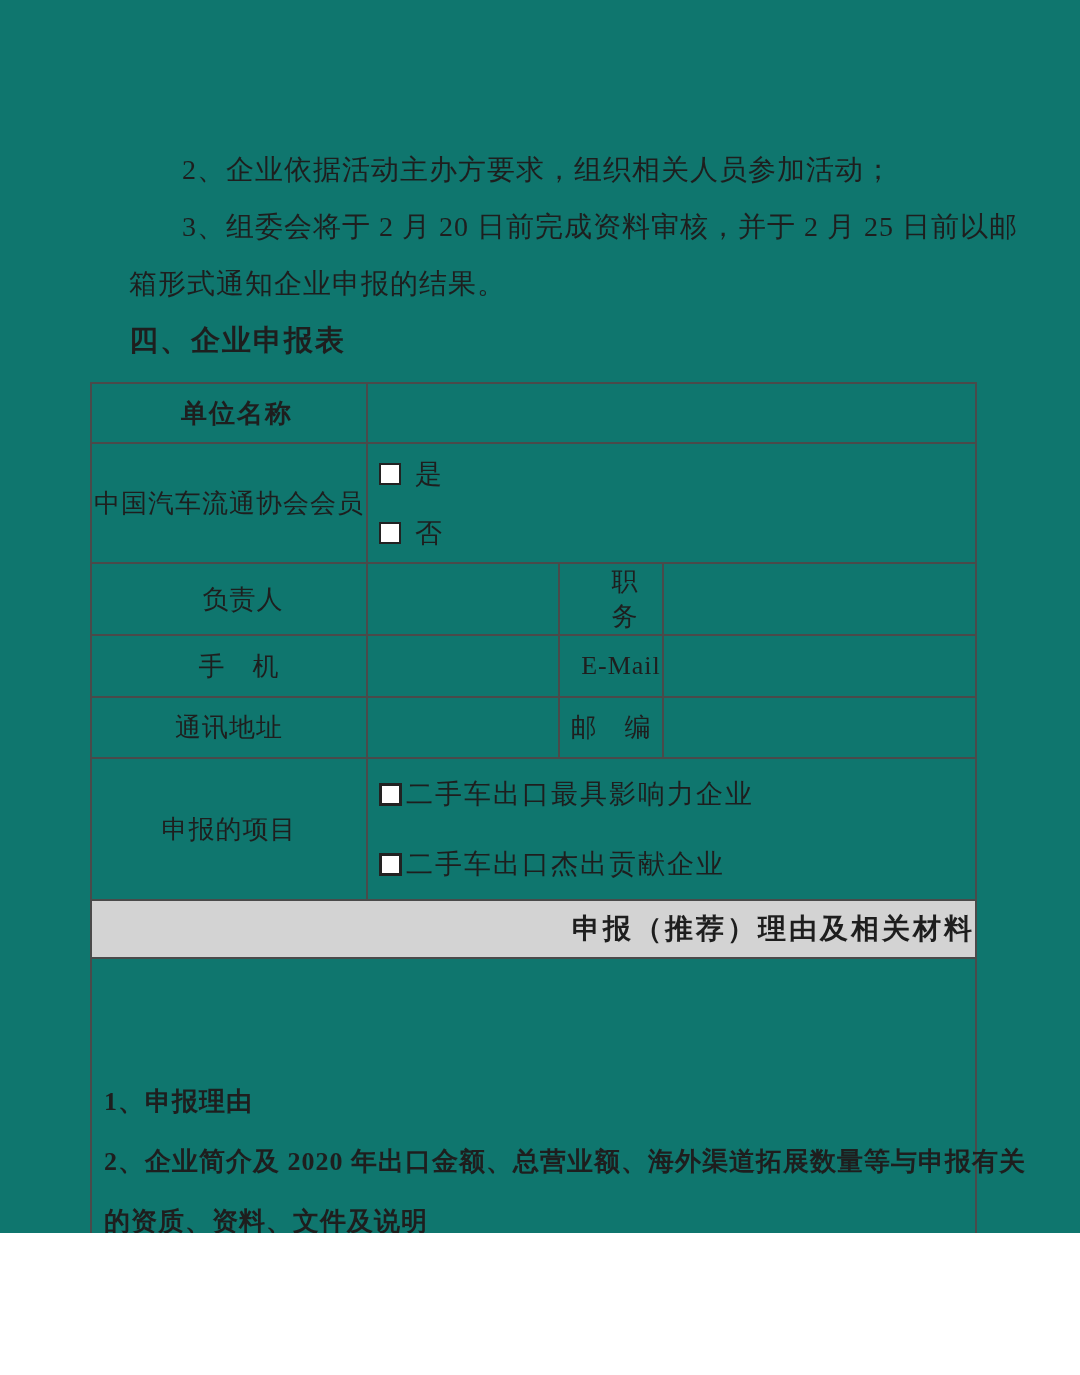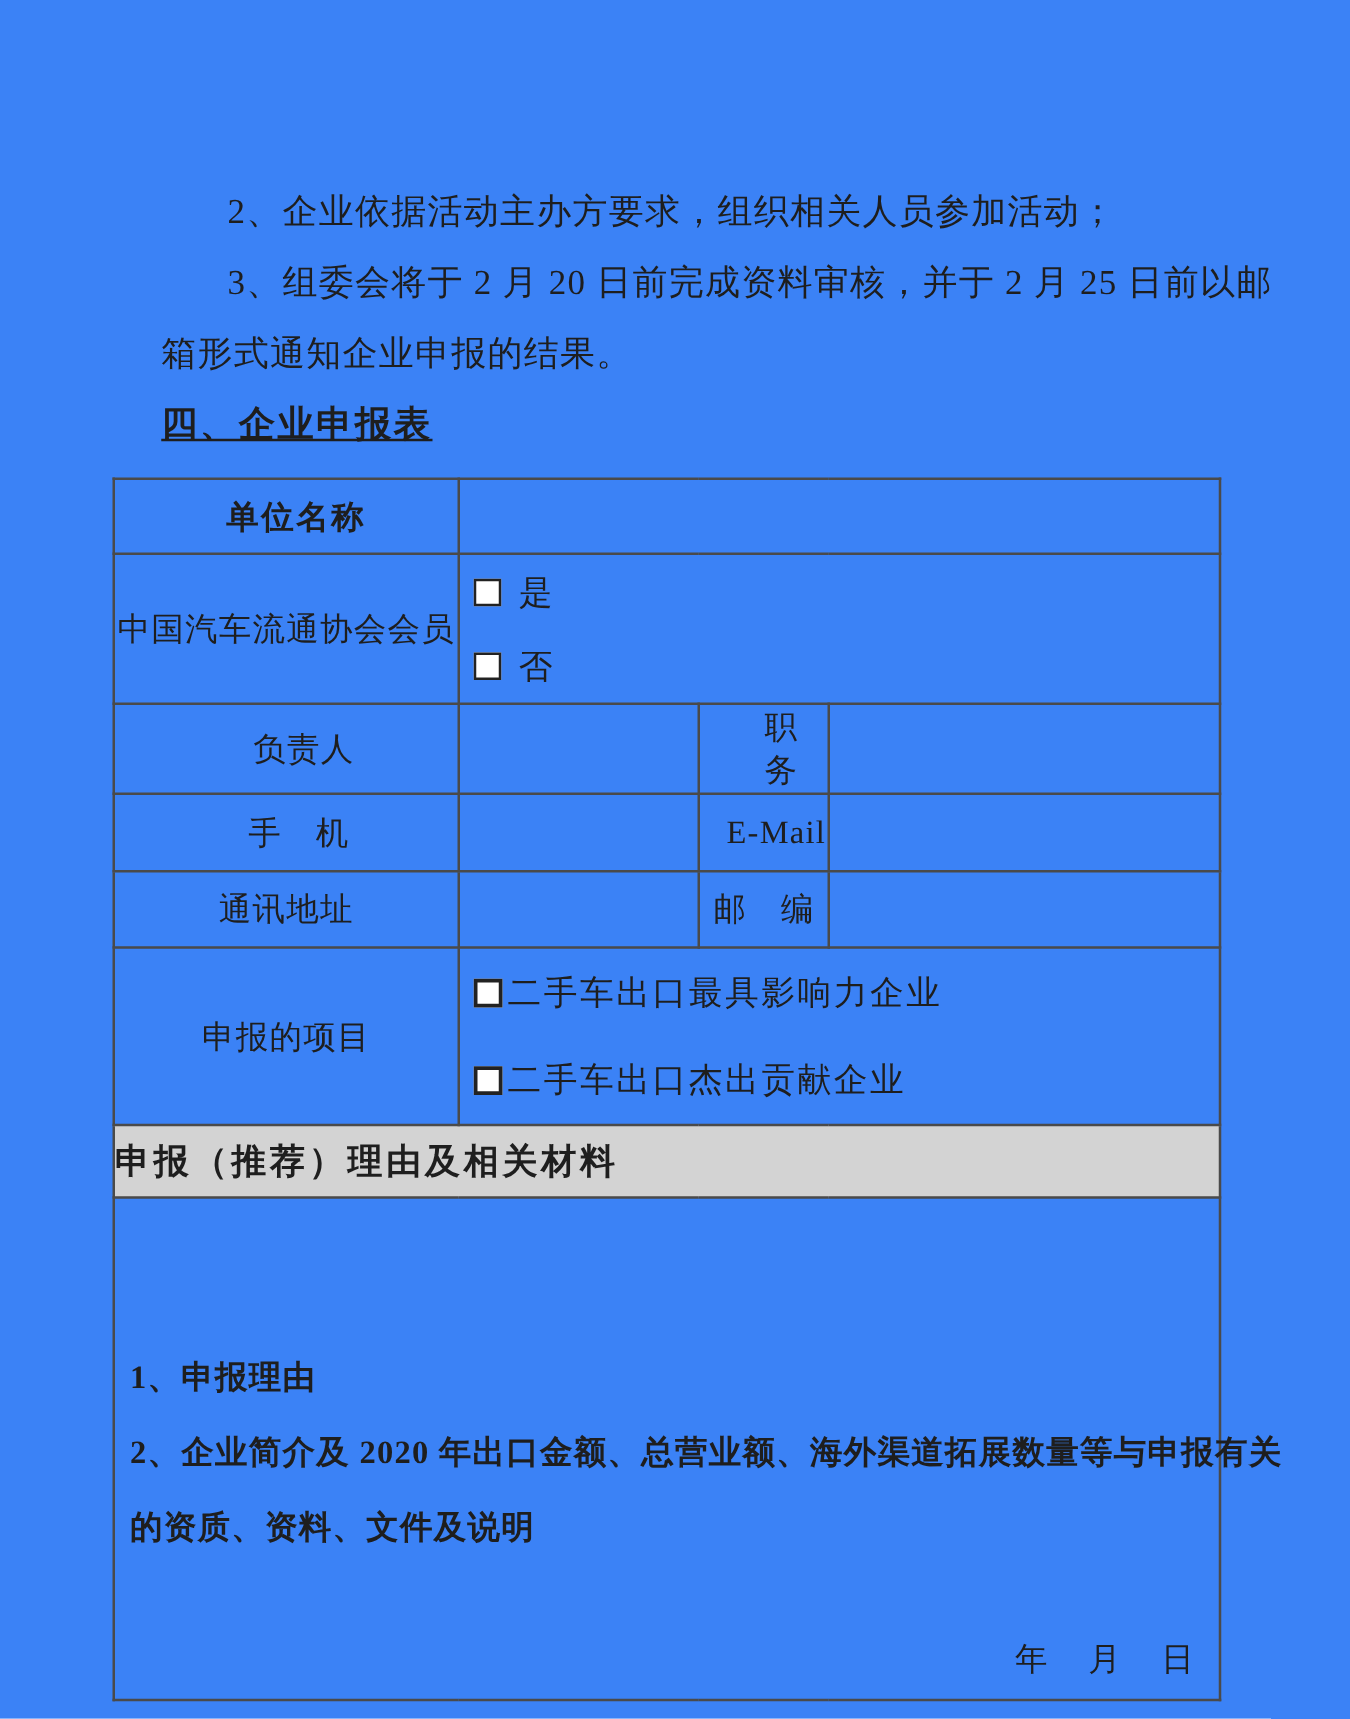--- a/index.html
+++ b/index.html
@@ -9,22 +9,22 @@
   }
   body {
     width: 1080px;
     height: 1375px;
     font-family: "Liberation Serif", "DejaVu Serif", serif;
     color: #1e1e1e;
   }
   .page {
     position: relative;
     width: 1080px;
-    height: 1375px;
-    background: #3b82f6;
+    height: 1233px;
+    background: #0f766e;
     overflow: hidden;
   }
   
   .intro {
     position: absolute;
     left: 129px;
     top: 141px;
     width: 870px;
     font-size: 28px;
   }
@@ -35,21 +35,20 @@
     letter-spacing: 1px;
   }
   .intro .indent { padding-left: 53px; }
   .intro .heading {
     height: 57px;
     line-height: 57px;
     font-weight: bold;
     font-size: 29px;
     letter-spacing: 2px;
     white-space: nowrap;
-    text-decoration: underline;
   }
   
   table.form {
     position: absolute;
     left: 90px;
     top: 382px;
     width: 885px;
     border-collapse: collapse;
     table-layout: fixed;
   }
@@ -99,21 +98,21 @@
     height: 18px;
     border: 2px solid #222222;
     background: #ffffff;
     flex: 0 0 auto;
   }
   .opt.gap-wide .cb { margin-right: 14px; }
   .opt.gap-narrow .cb { margin-right: 4px; border-width: 3px; width: 17px; height: 17px; }
 
   tr.r7 td.banner {
     background: #d3d3d3;
-    text-align: left;
+    text-align: right;
     font-weight: bold;
     font-size: 28px;
     letter-spacing: 3px;
   }
   td.bodycell {
     vertical-align: top;
     position: relative;
   }
   .bodylines {
     padding: 6px 14px 0 12px;

